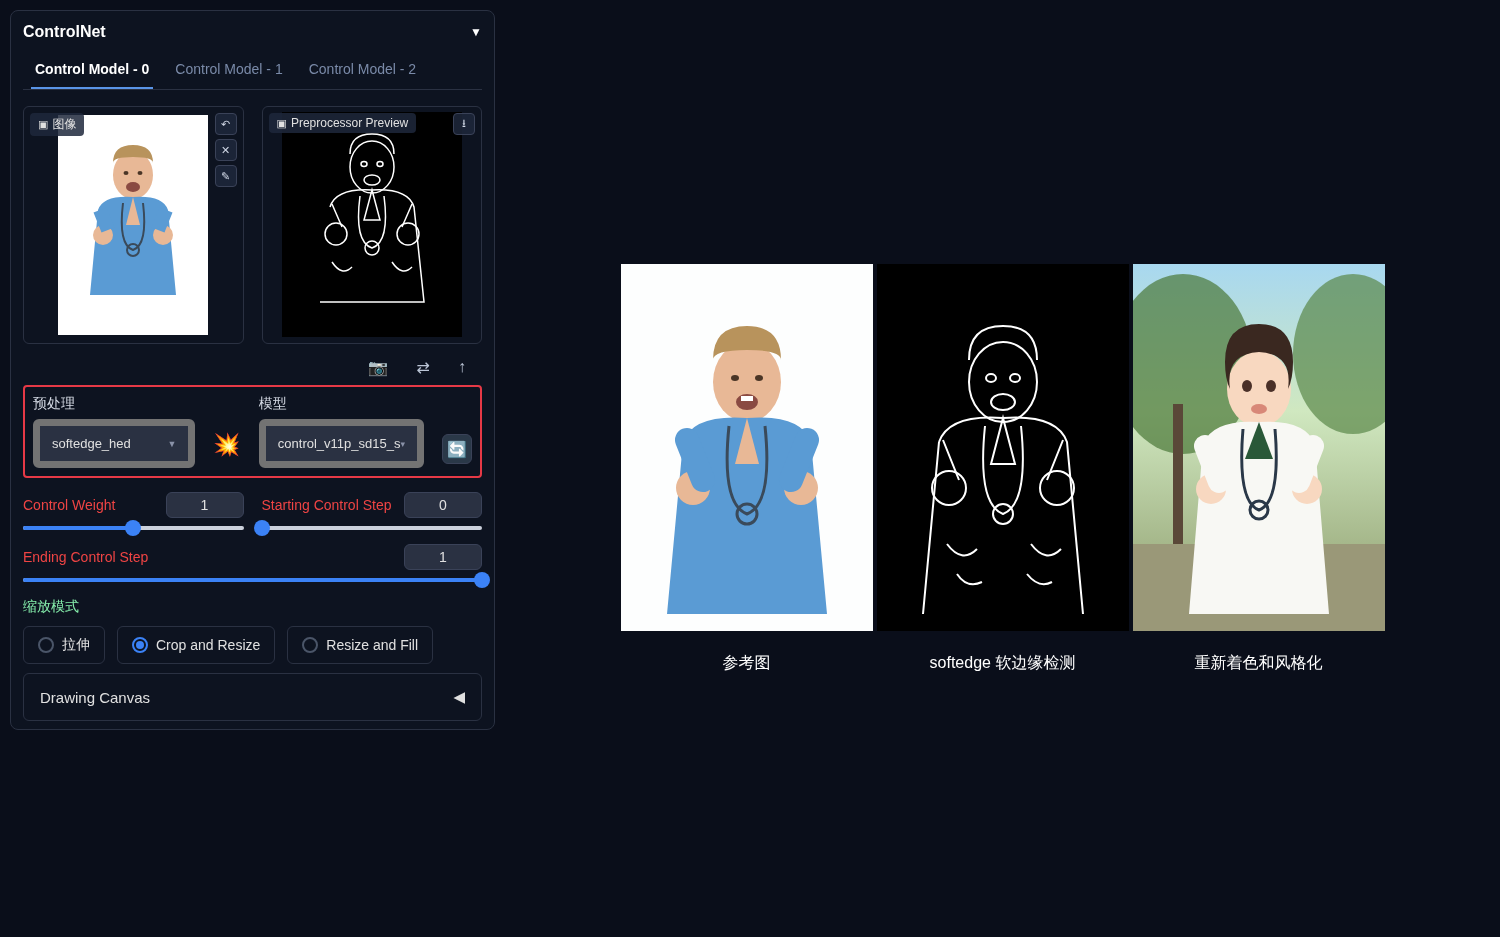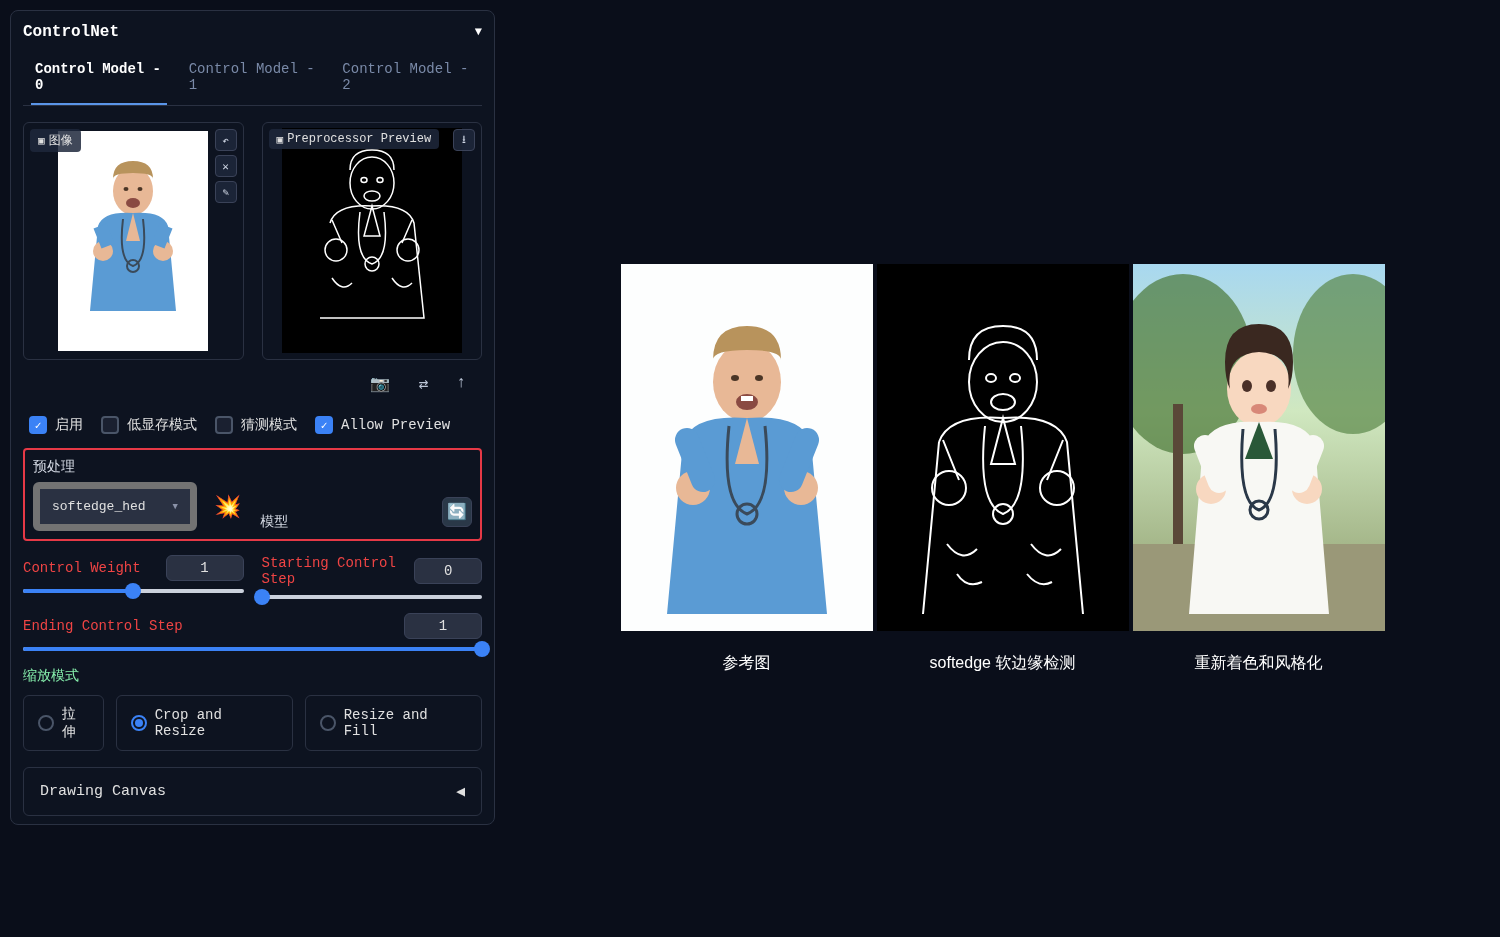--- a/index.html
+++ b/index.html
@@ -12,21 +12,20 @@
   color: #e0e0e0;
   font-family: -apple-system, BlinkMacSystemFont, "Segoe UI", sans-serif;
   font-size: 14px;
   width: 1500px;
   height: 937px;
   display: flex;
 }
 .left-panel {
   width: 505px;
   padding: 10px;
-  font-family: Liberation Mono, monospace;
 }
 .controlnet-panel {
   border: 1px solid #2a3142;
   border-radius: 8px;
   padding: 8px 12px;
   background: #0d1320;
 }
 .panel-header {
   display: flex;
   justify-content: space-between;
@@ -316,21 +315,21 @@
   content: "";
   width: 8px;
   height: 8px;
   background: #3b82f6;
   border-radius: 50%;
 }
 .drawing-canvas-row {
   border: 1px solid #2a3142;
   border-radius: 6px;
   padding: 14px 16px;
-  margin-top: 16px;
+  margin-top: 9px;
   display: flex;
   justify-content: space-between;
   align-items: center;
   font-size: 15px;
   font-weight: 500;
 }
 .right-panel {
   flex: 1;
   display: flex;
   flex-direction: column;
@@ -450,50 +449,36 @@
         </div>
       </div>
     </div>
 
     <div class="action-bar">
       <span class="action-icon">📷</span>
       <span class="action-icon">⇄</span>
       <span class="action-icon">↑</span>
     </div>
 
-    <div class="checkbox-row">
-      <div class="checkbox-item">
-        <div class="checkbox checked"></div>
-        <span>启用</span>
-      </div>
-      <div class="checkbox-item">
-        <div class="checkbox"></div>
-        <span>低显存模式</span>
-      </div>
-      <div class="checkbox-item">
-        <div class="checkbox"></div>
-        <span>猜测模式</span>
-      </div>
-      <div class="checkbox-item">
-        <div class="checkbox checked"></div>
-        <span>Allow Preview</span>
-      </div>
-    </div>
 
     <div class="red-box">
       <div class="red-col">
         <span class="label-small">预处理</span>
         <div class="dropdown">
           <span>softedge_hed</span>
           <span class="dropdown-caret">▼</span>
         </div>
       </div>
       <span class="explode-icon">💥</span>
       <div class="red-col">
         <span class="label-small">模型</span>
+        <div class="dropdown">
+          <span>control_v11p_sd15_s</span>
+          <span class="dropdown-caret">▾</span>
+        </div>
       </div>
       <div class="refresh-btn">🔄</div>
     </div>
 
     <div class="slider-section">
       <div class="slider-row">
         <div class="slider-group">
           <div class="slider-header">
             <span class="slider-label">Control Weight</span>
             <span class="slider-value">1</span>

